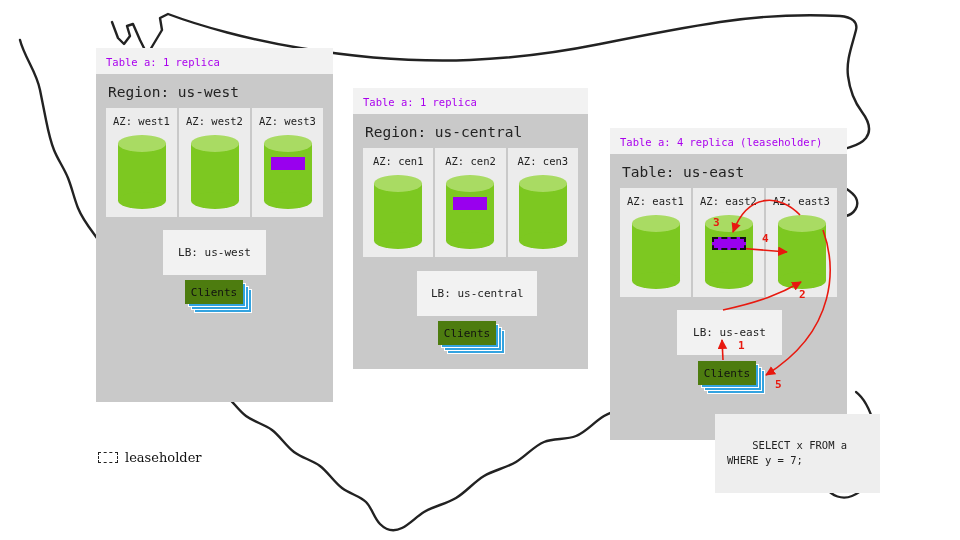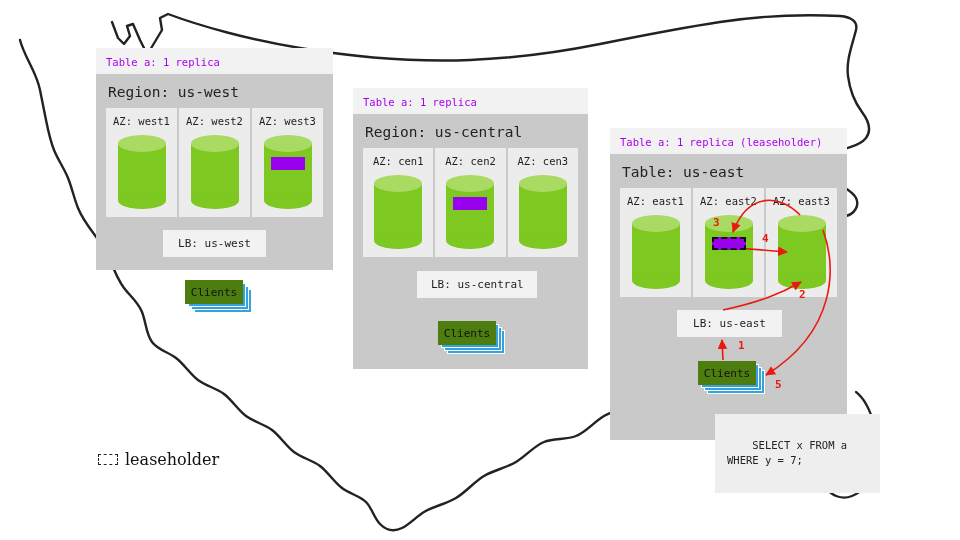--- a/index.html
+++ b/index.html
@@ -47,42 +47,42 @@
   }
   .cyl .range{
     position:absolute;left:7px;top:22px;width:34px;height:13px;
     background:#9900ee;box-sizing:border-box;z-index:3;
   }
   .cyl .range.lease{border:2px dashed #111;}
 
   
   .lb{
     position:absolute;background:#f2f2f2;box-sizing:border-box;
-    font-size:11px;color:#222;text-align:center;padding:7px 14px;white-space:nowrap;
+    font-size:11px;color:#222;text-align:center;padding:16px 14px;white-space:nowrap;
   }
 
   
   .clients{position:absolute;width:64px;height:26px;}
   .clients .sheet{position:absolute;background:#33a3e0;box-sizing:border-box;border:1px solid #ffffff;}
   .clients .front{
     position:absolute;left:0;top:0;width:58px;height:24px;background:#4d7c0f;
     color:#111;font-size:11px;display:flex;align-items:center;justify-content:center;
     white-space:nowrap;
   }
 
   
   .sqlnote{
     position:absolute;background:#eeeeee;box-sizing:border-box;
     padding:9px 12px;font-size:10.5px;color:#222;line-height:1.45;white-space:pre;
   }
 
   
   .legend{position:absolute;display:flex;align-items:center;gap:7px;}
   .legend .swatch{width:20px;height:11px;border:1.5px dashed #222;box-sizing:border-box;background:transparent;}
-  .legend .ltext{font-size:16px;color:#111;font-family:"DejaVu Serif","Liberation Serif",serif;}
+  .legend .ltext{font-size:13px;color:#111;font-family:"DejaVu Serif","Liberation Serif",serif;}
 
   
   #arrows{position:absolute;left:0;top:0;width:960px;height:540px;pointer-events:none;}
   .stepnum{position:absolute;color:#e8190f;font-size:11px;font-weight:bold;}
 </style>
 </head>
 <body>
 
 <div id="stage">
 
@@ -110,21 +110,21 @@
          C26,56 22,48 20,40"></path>
     <path fill="none" stroke="#222222" stroke-width="2.2" stroke-linejoin="round" stroke-linecap="round" d="M856,392 C864,398 870,410 874,424 C878,438 880,454 876,468
          C872,482 862,492 852,496 C842,500 832,496 826,488
          C820,480 818,468 816,456 C814,444 812,432 808,422"></path>
   </svg>
 
   <div class="region" id="region-west" style="left:96px;top:48px;width:237px;">
     <div class="region-head">
       <span>Table a: 1 replica</span>
     </div>
-    <div class="region-body" style="height:196px;">
+    <div class="region-body" style="height:328px;">
       <div class="region-title">Region: us-west</div>
       <div class="az-row">
 
         <div class="az">
           <div class="az-label">AZ: west1</div>
           <div class="cyl">
             <div class="body"></div>
             <div class="bot"></div>
             <div class="top"></div>
           </div>
@@ -206,21 +206,21 @@
     <div class="clients" style="left:85px;top:233px;">
       <div class="sheet" style="left:9px;top:9px;width:58px;height:24px;"></div>
       <div class="sheet" style="left:6px;top:6px;width:58px;height:24px;"></div>
       <div class="sheet" style="left:3px;top:3px;width:58px;height:24px;"></div>
       <div class="front">Clients</div>
     </div>
   </div>
 
   <div class="region" id="region-east" style="left:610px;top:128px;width:237px;">
     <div class="region-head">
-      <span>Table a: 1 replica (leaseholder)</span>
+      <span>Table a: 4 replica (leaseholder)</span>
     </div>
     <div class="region-body" style="height:286px;">
       <div class="region-title">Table: us-east</div>
       <div class="az-row">
 
         <div class="az">
           <div class="az-label">AZ: east1</div>
           <div class="cyl">
             <div class="body"></div>
             <div class="bot"></div>

